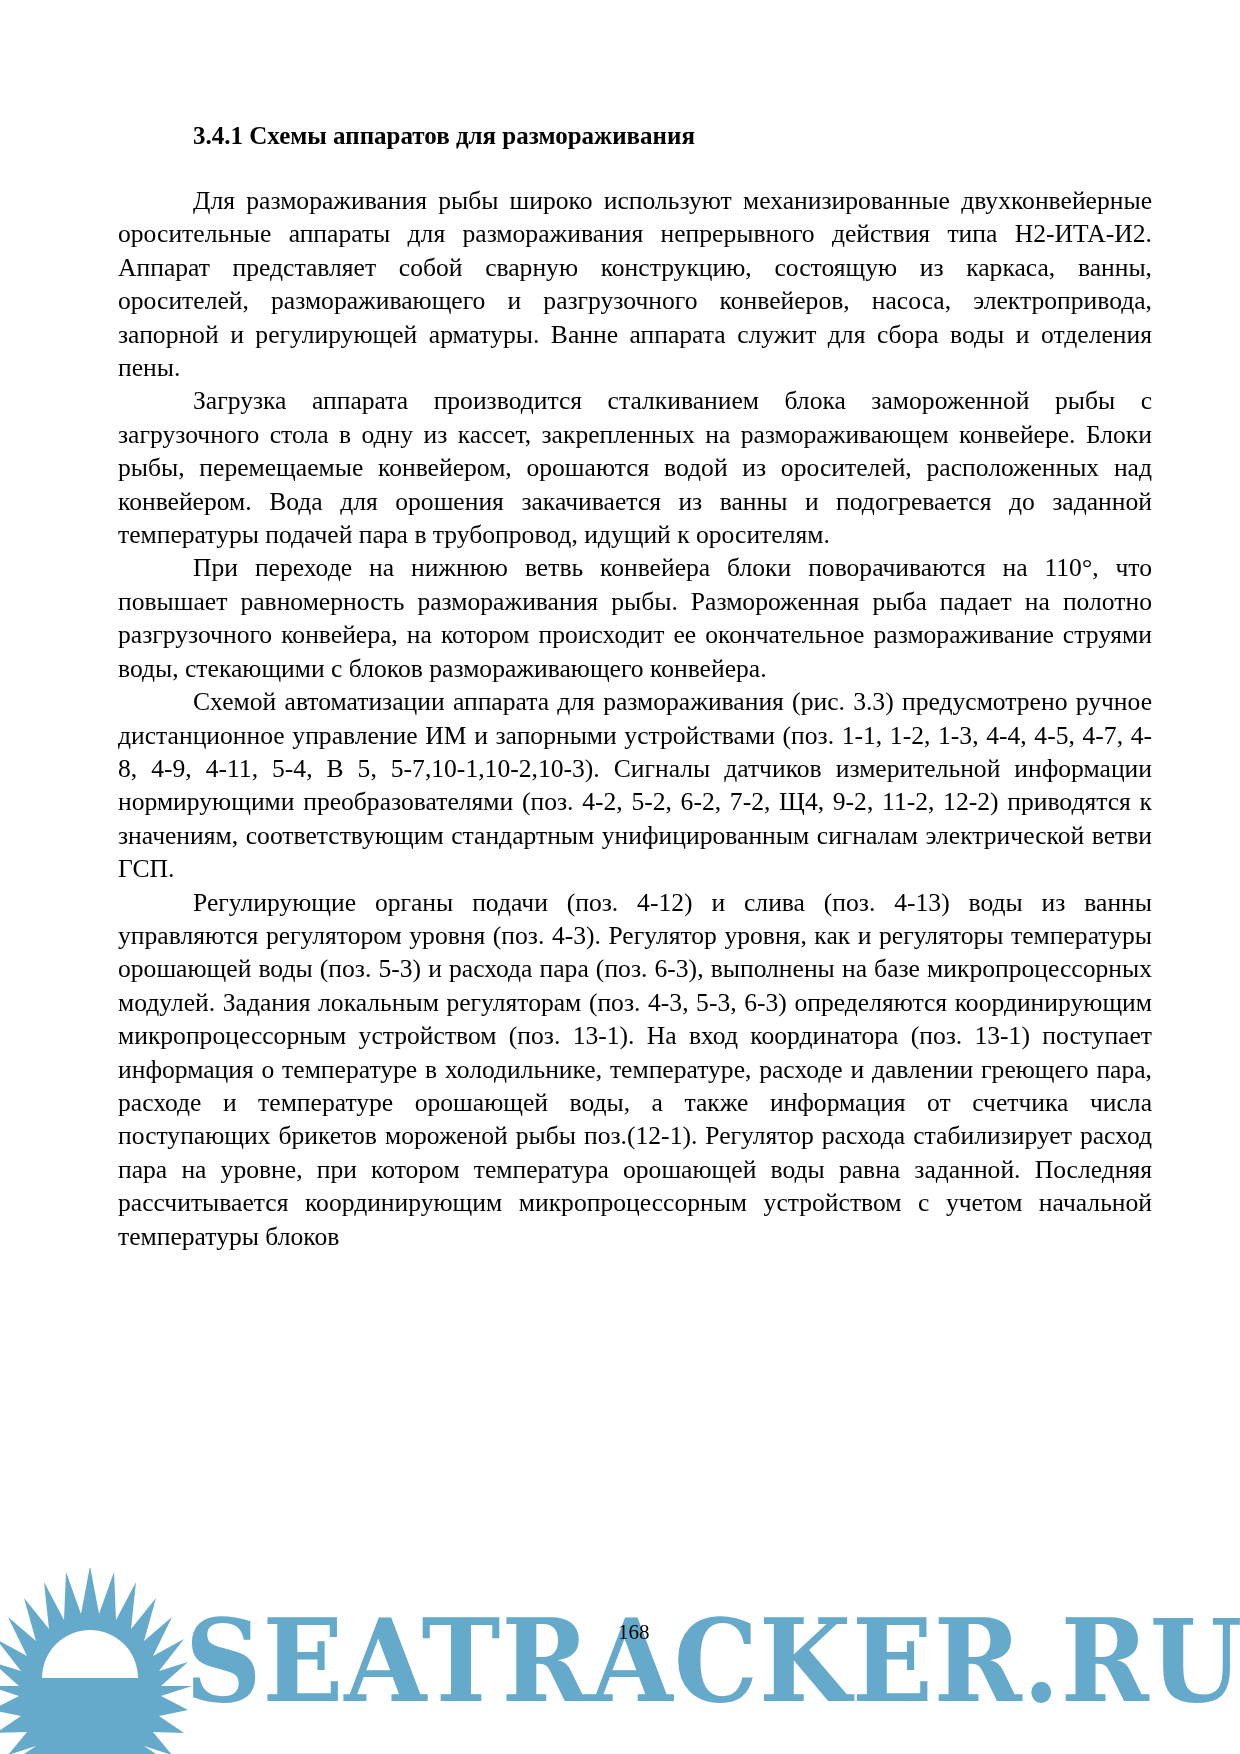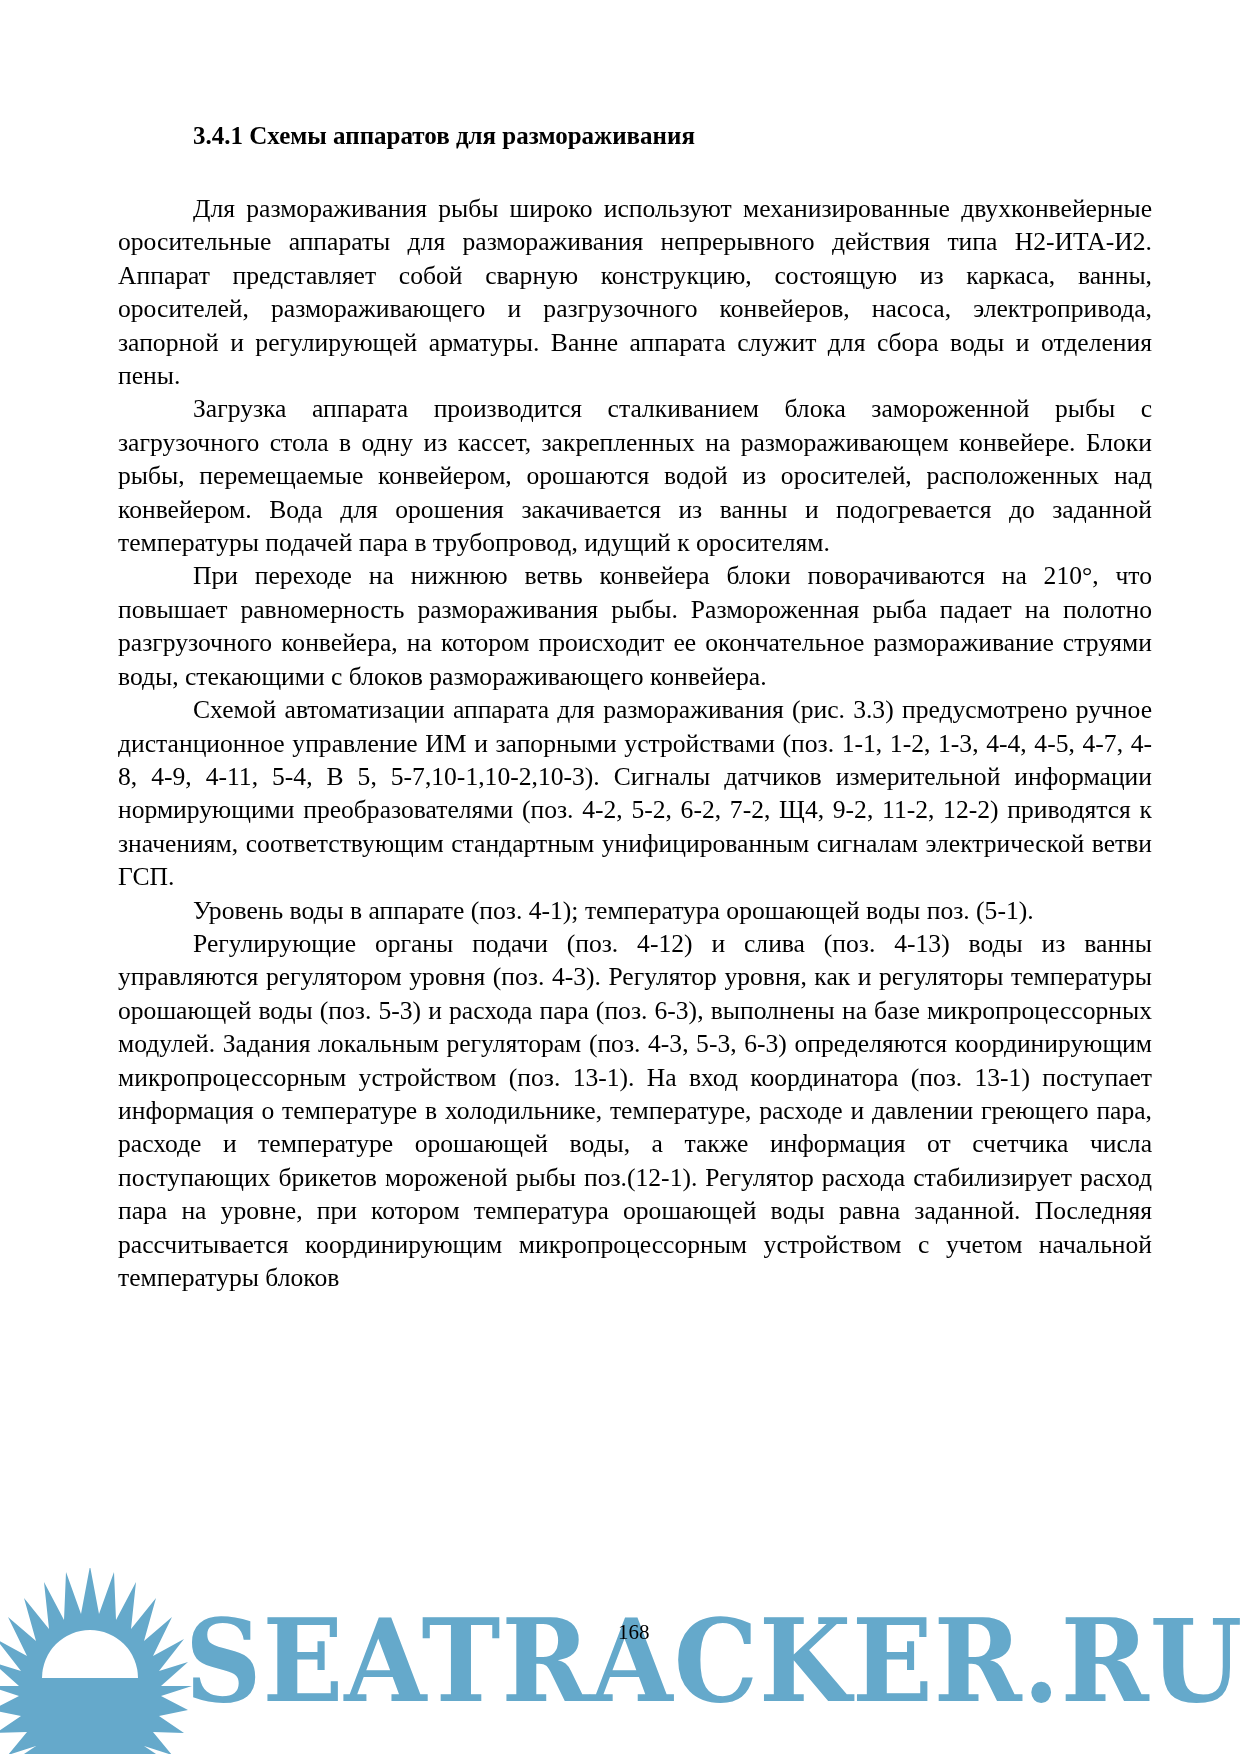--- a/index.html
+++ b/index.html
@@ -26,21 +26,21 @@
       left: 75px;
       top: 122px;
       font-size: 25px;
       font-weight: bold;
       white-space: nowrap;
       margin: 0;
     }
     .body-text {
       position: absolute;
       left: 0;
-      top: 192px;
+      top: 184px;
       width: 1034px;
       font-size: 25.6px;
       line-height: 33.4px;
     }
     .para {
       margin: 0;
       text-align: justify;
       text-indent: 75px;
       hyphens: none;
     }
@@ -79,23 +79,22 @@
     }
   </style>
 </head>
 <body>
 
 <div class="page">
   <h2 class="heading">3.4.1 Схемы аппаратов для размораживания</h2>
   <div class="body-text">
     <p class="para">Для размораживания рыбы широко используют механизированные двухконвейерные оросительные аппараты для размораживания непрерывного действия типа Н2-ИТА-И2. Аппарат представляет собой сварную конструкцию, состоящую из каркаса, ванны, оросителей, размораживающего и разгрузочного конвейеров, насоса, электропривода, запорной и регулирующей арматуры. Ванне аппарата служит для сбора воды и отделения пены.</p>
     <p class="para">Загрузка аппарата производится сталкиванием блока замороженной рыбы с загрузочного стола в одну из кассет, закрепленных на размораживающем конвейере. Блоки рыбы, перемещаемые конвейером, орошаются водой из оросителей, расположенных над конвейером. Вода для орошения закачивается из ванны и подогревается до заданной температуры подачей пара в трубопровод, идущий к оросителям.</p>
-    <p class="para">При переходе на нижнюю ветвь конвейера блоки поворачиваются на 210°, что повышает равномерность размораживания рыбы. Размороженная рыба падает на полотно разгрузочного конвейера, на котором происходит ее окончательное размораживание струями воды, стекающими с блоков размораживающего конвейера.</p>
+    <p class="para">При переходе на нижнюю ветвь конвейера блоки поворачиваются на 110°, что повышает равномерность размораживания рыбы. Размороженная рыба падает на полотно разгрузочного конвейера, на котором происходит ее окончательное размораживание струями воды, стекающими с блоков размораживающего конвейера.</p>
     <p class="para">Схемой автоматизации аппарата для размораживания (рис. 3.3) предусмотрено ручное дистанционное управление ИМ и запорными устройствами (поз. 1-1, 1-2, 1-3, 4-4, 4-5, 4-7, 4-8, 4-9, 4-11, 5-4, В 5, 5-7,10-1,10-2,10-3). Сигналы датчиков измерительной информации нормирующими преобразователями (поз. 4-2, 5-2, 6-2, 7-2, Щ4, 9-2, 11-2, 12-2) приводятся к значениям, соответствующим стандартным унифицированным сигналам электрической ветви ГСП.</p>
-    <p class="para">Уровень воды в аппарате (поз. 4-1); температура орошающей воды поз. (5-1).</p>
     <p class="para">Регулирующие органы подачи (поз. 4-12) и слива (поз. 4-13) воды из ванны управляются регулятором уровня (поз. 4-3). Регулятор уровня, как и регуляторы температуры орошающей воды (поз. 5-3) и расхода пара (поз. 6-3), выполнены на базе микропроцессорных модулей. Задания локальным регуляторам (поз. 4-3, 5-3, 6-3) определяются координирующим микропроцессорным устройством (поз. 13-1). На вход координатора (поз. 13-1) поступает информация о температуре в холодильнике, температуре, расходе и давлении греющего пара, расходе и температуре орошающей воды, а также информация от счетчика числа поступающих брикетов мороженой рыбы поз.(12-1). Регулятор расхода стабилизирует расход пара на уровне, при котором температура орошающей воды равна заданной. Последняя рассчитывается координирующим микропроцессорным устройством с учетом начальной температуры блоков</p>
   </div>
 </div>
 
 <svg class="watermark" viewBox="0 0 1240 186" xmlns="http://www.w3.org/2000/svg">
   <g>
 
     <polygon fill="#65a9cb" points="
       90,-2 99,46 114,4 116,52 136,14 131,61 156,30 144,73 172,49 153,88 184,71 159,103 188,94 161,118 192,118 161,128 188,142 159,148 184,165 153,164 172,187 144,178 156,186 90,186 24,186 36,178 8,187 27,164 -4,165 21,148 -8,142 19,128 -12,118 19,118 -8,94 21,103 -4,71 27,88 8,49 36,73 24,30 49,61 44,14 64,52 66,4 81,46"></polygon>
 

